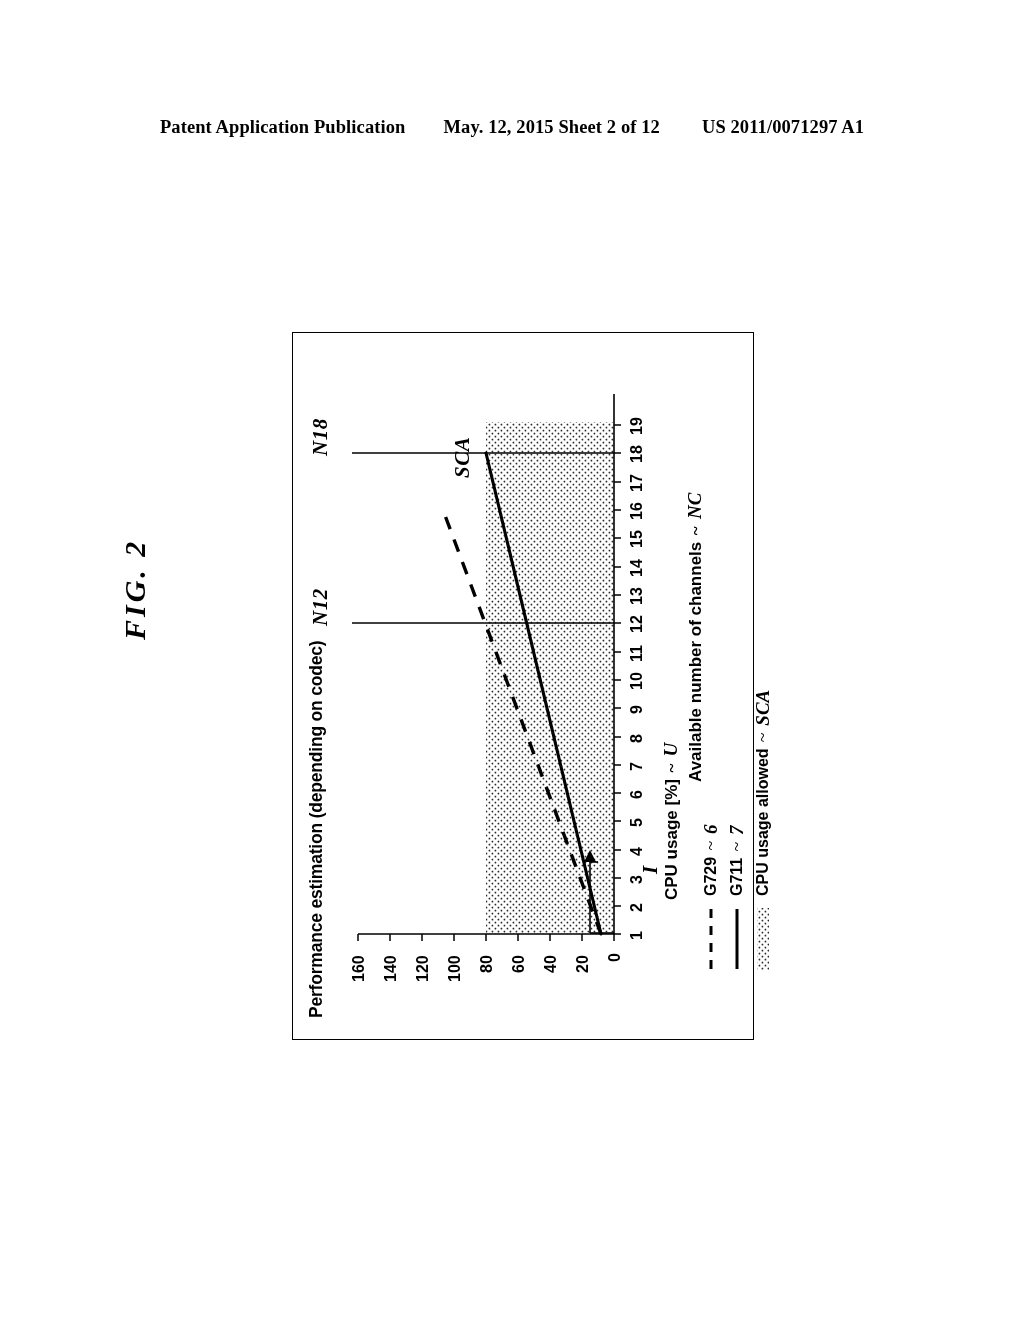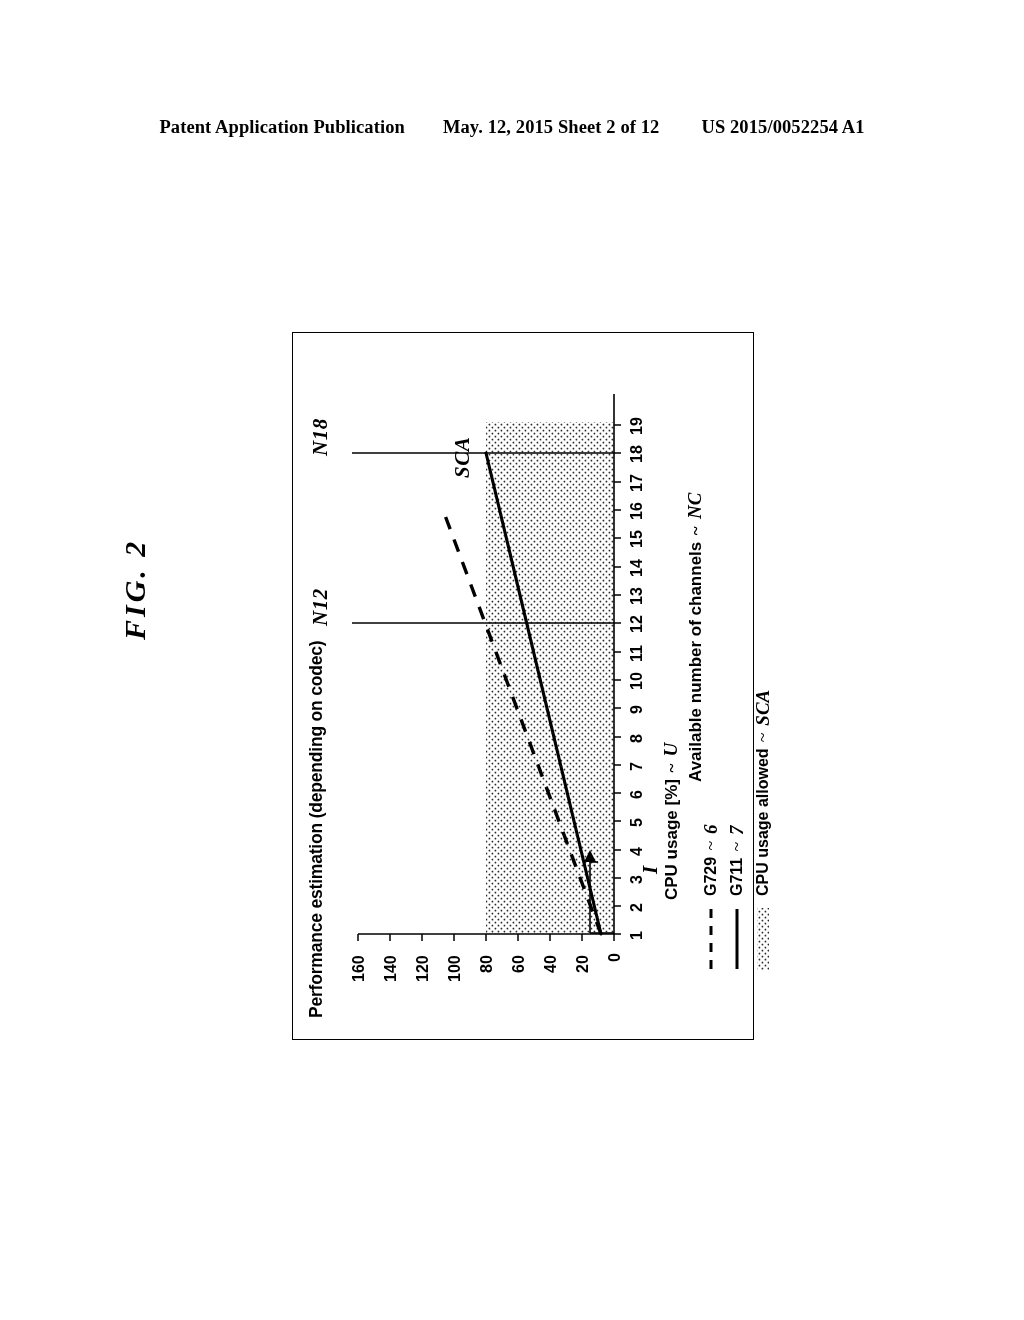--- a/index.html
+++ b/index.html
@@ -156,21 +156,21 @@
   }
 </style>
 </head>
 <body>
 
 <div class="patent-header">
   <span class="seg">Patent Application Publication</span>
   <span class="gap1"></span>
   <span class="seg date-sheet">May. 12, 2015  Sheet 2 of 12</span>
   <span class="gap2"></span>
-  <span class="seg">US 2015/0052254 A1</span>
+  <span class="seg">US 2011/0071297 A1</span>
 </div>
 
 <div class="fig-label">FIG. 2</div>
 
 <div id="figure-rot">
   <div class="fig-frame"></div>
 
   <div class="chart-title">Performance estimation (depending on codec)</div>
 
   <div id="plot">

